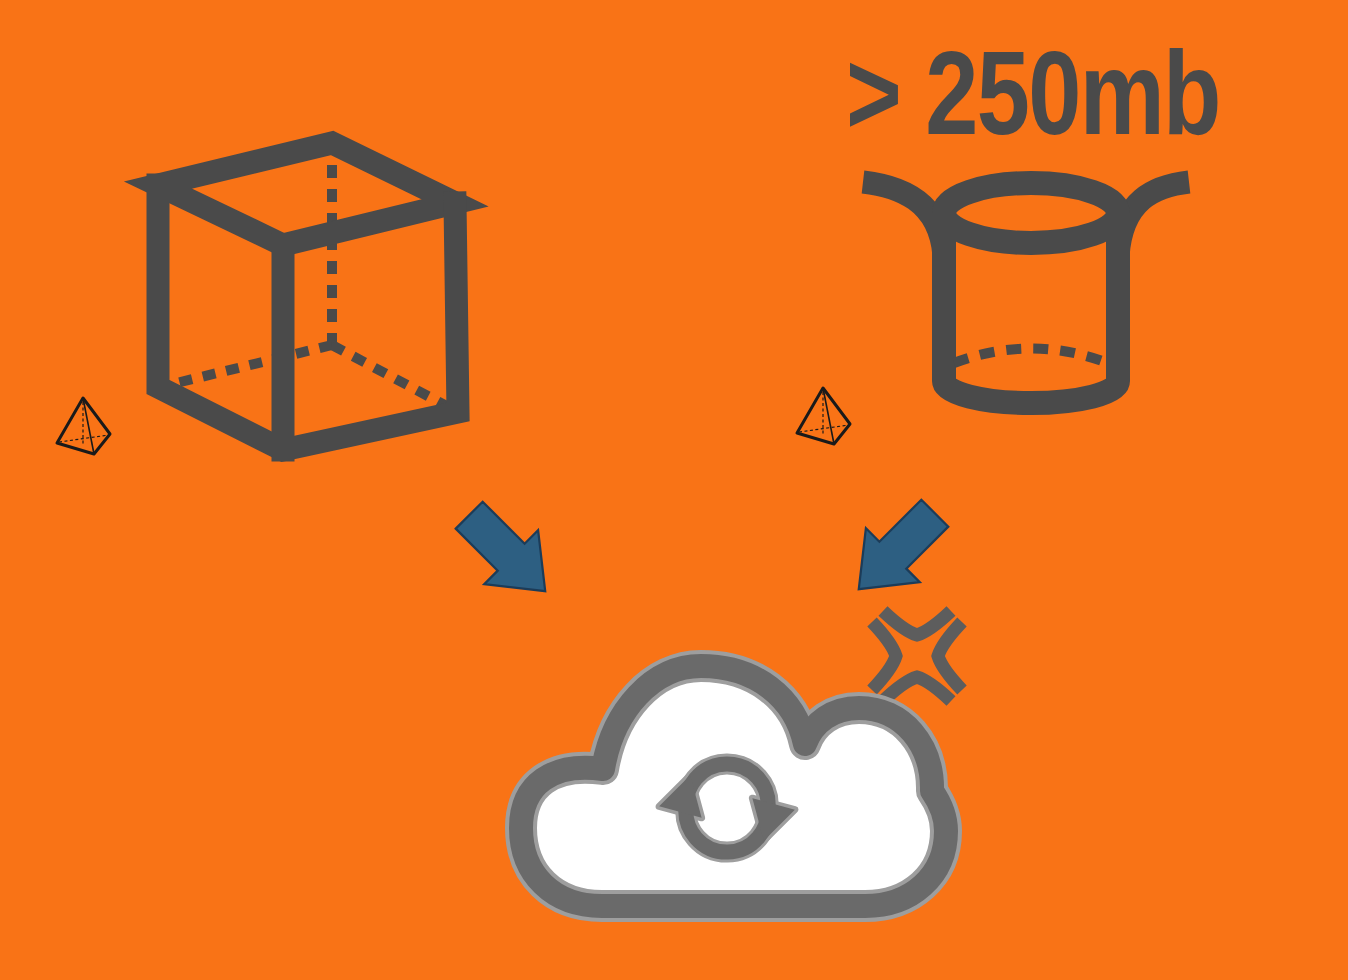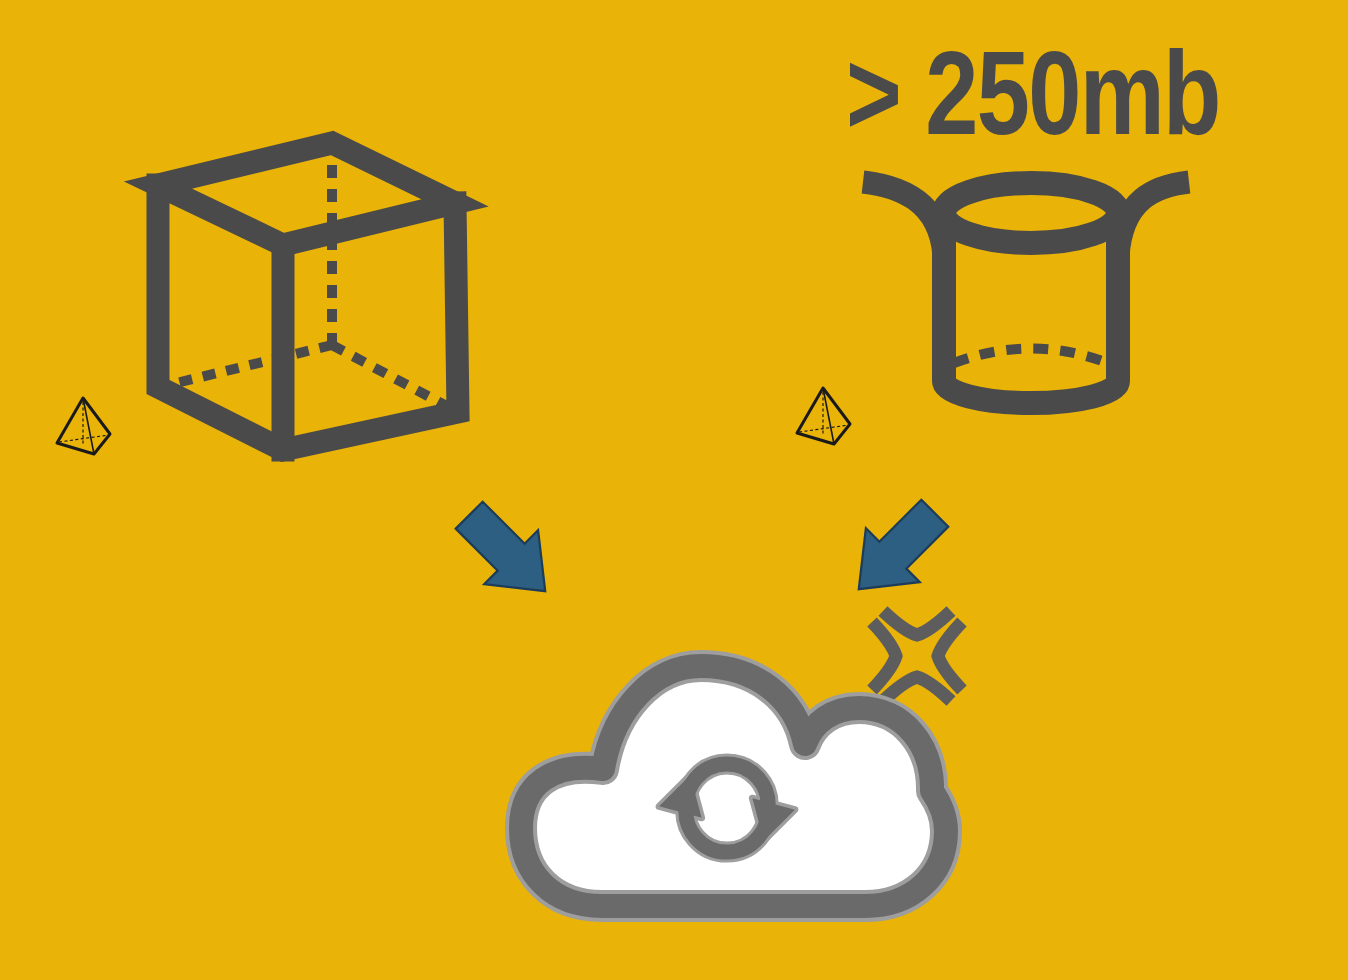--- a/index.html
+++ b/index.html
@@ -1,16 +1,16 @@
 <!DOCTYPE html>
 <html style="--icon-dark: #4a4a4a; --icon-medium: #6a6a6a; --icon-halo: #9e9e9e; --arrow-fill: #2d5f82; --arrow-edge: #1c3c59; --line-black: #1a1a1a; --anger-gray: #5d5d5d;"><head>
 <meta charset="utf-8">
 <style>
   html,body{margin:0;padding:0;background:#fff;}
-  #canvas{position:relative;width:1348px;height:980px;background:#eab308;overflow:hidden;
+  #canvas{position:relative;width:1348px;height:980px;background:#f97316;overflow:hidden;
           font-family:"Liberation Sans",sans-serif;}
   .abs{position:absolute;}
   svg{overflow:visible;display:block;}
 
   
   .stroke-dark{stroke:var(--icon-dark);fill:none;}
   .stroke-med{stroke:var(--icon-medium);fill:none;}
   .fill-med{fill:var(--icon-medium);stroke:none;}
   .stroke-halo{stroke:var(--icon-halo);fill:none;}
   .fill-halo{fill:var(--icon-halo);stroke:var(--icon-halo);}

